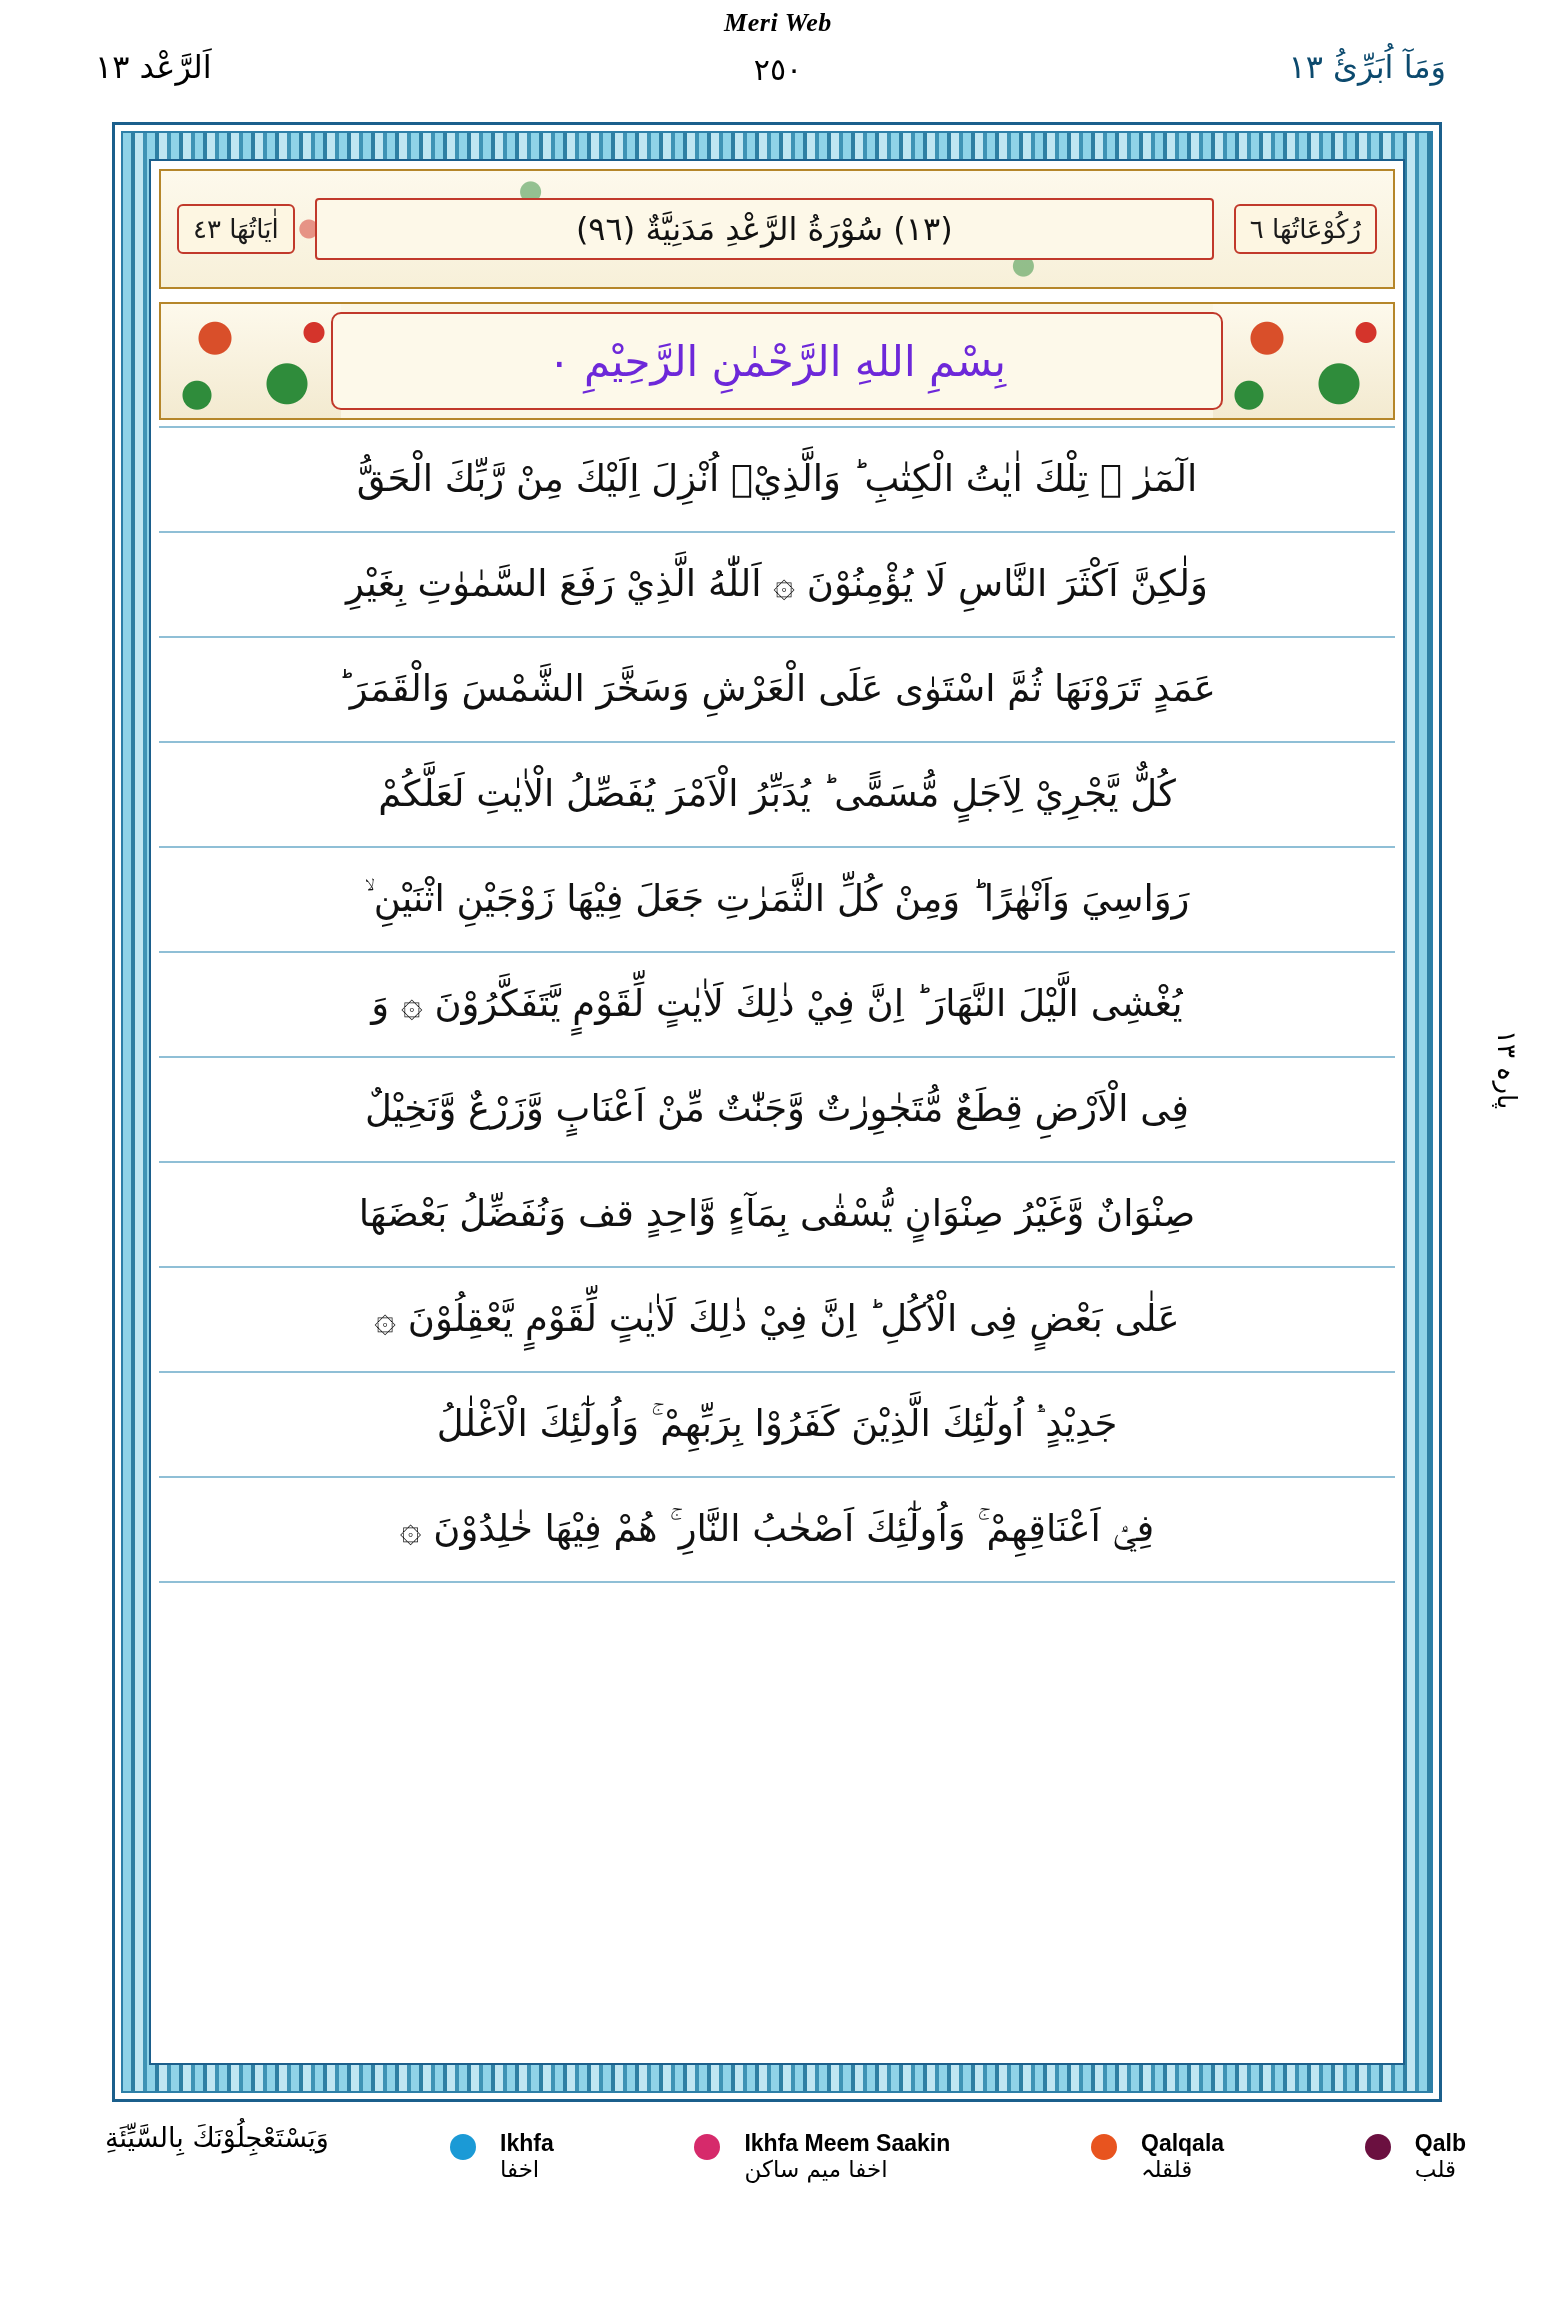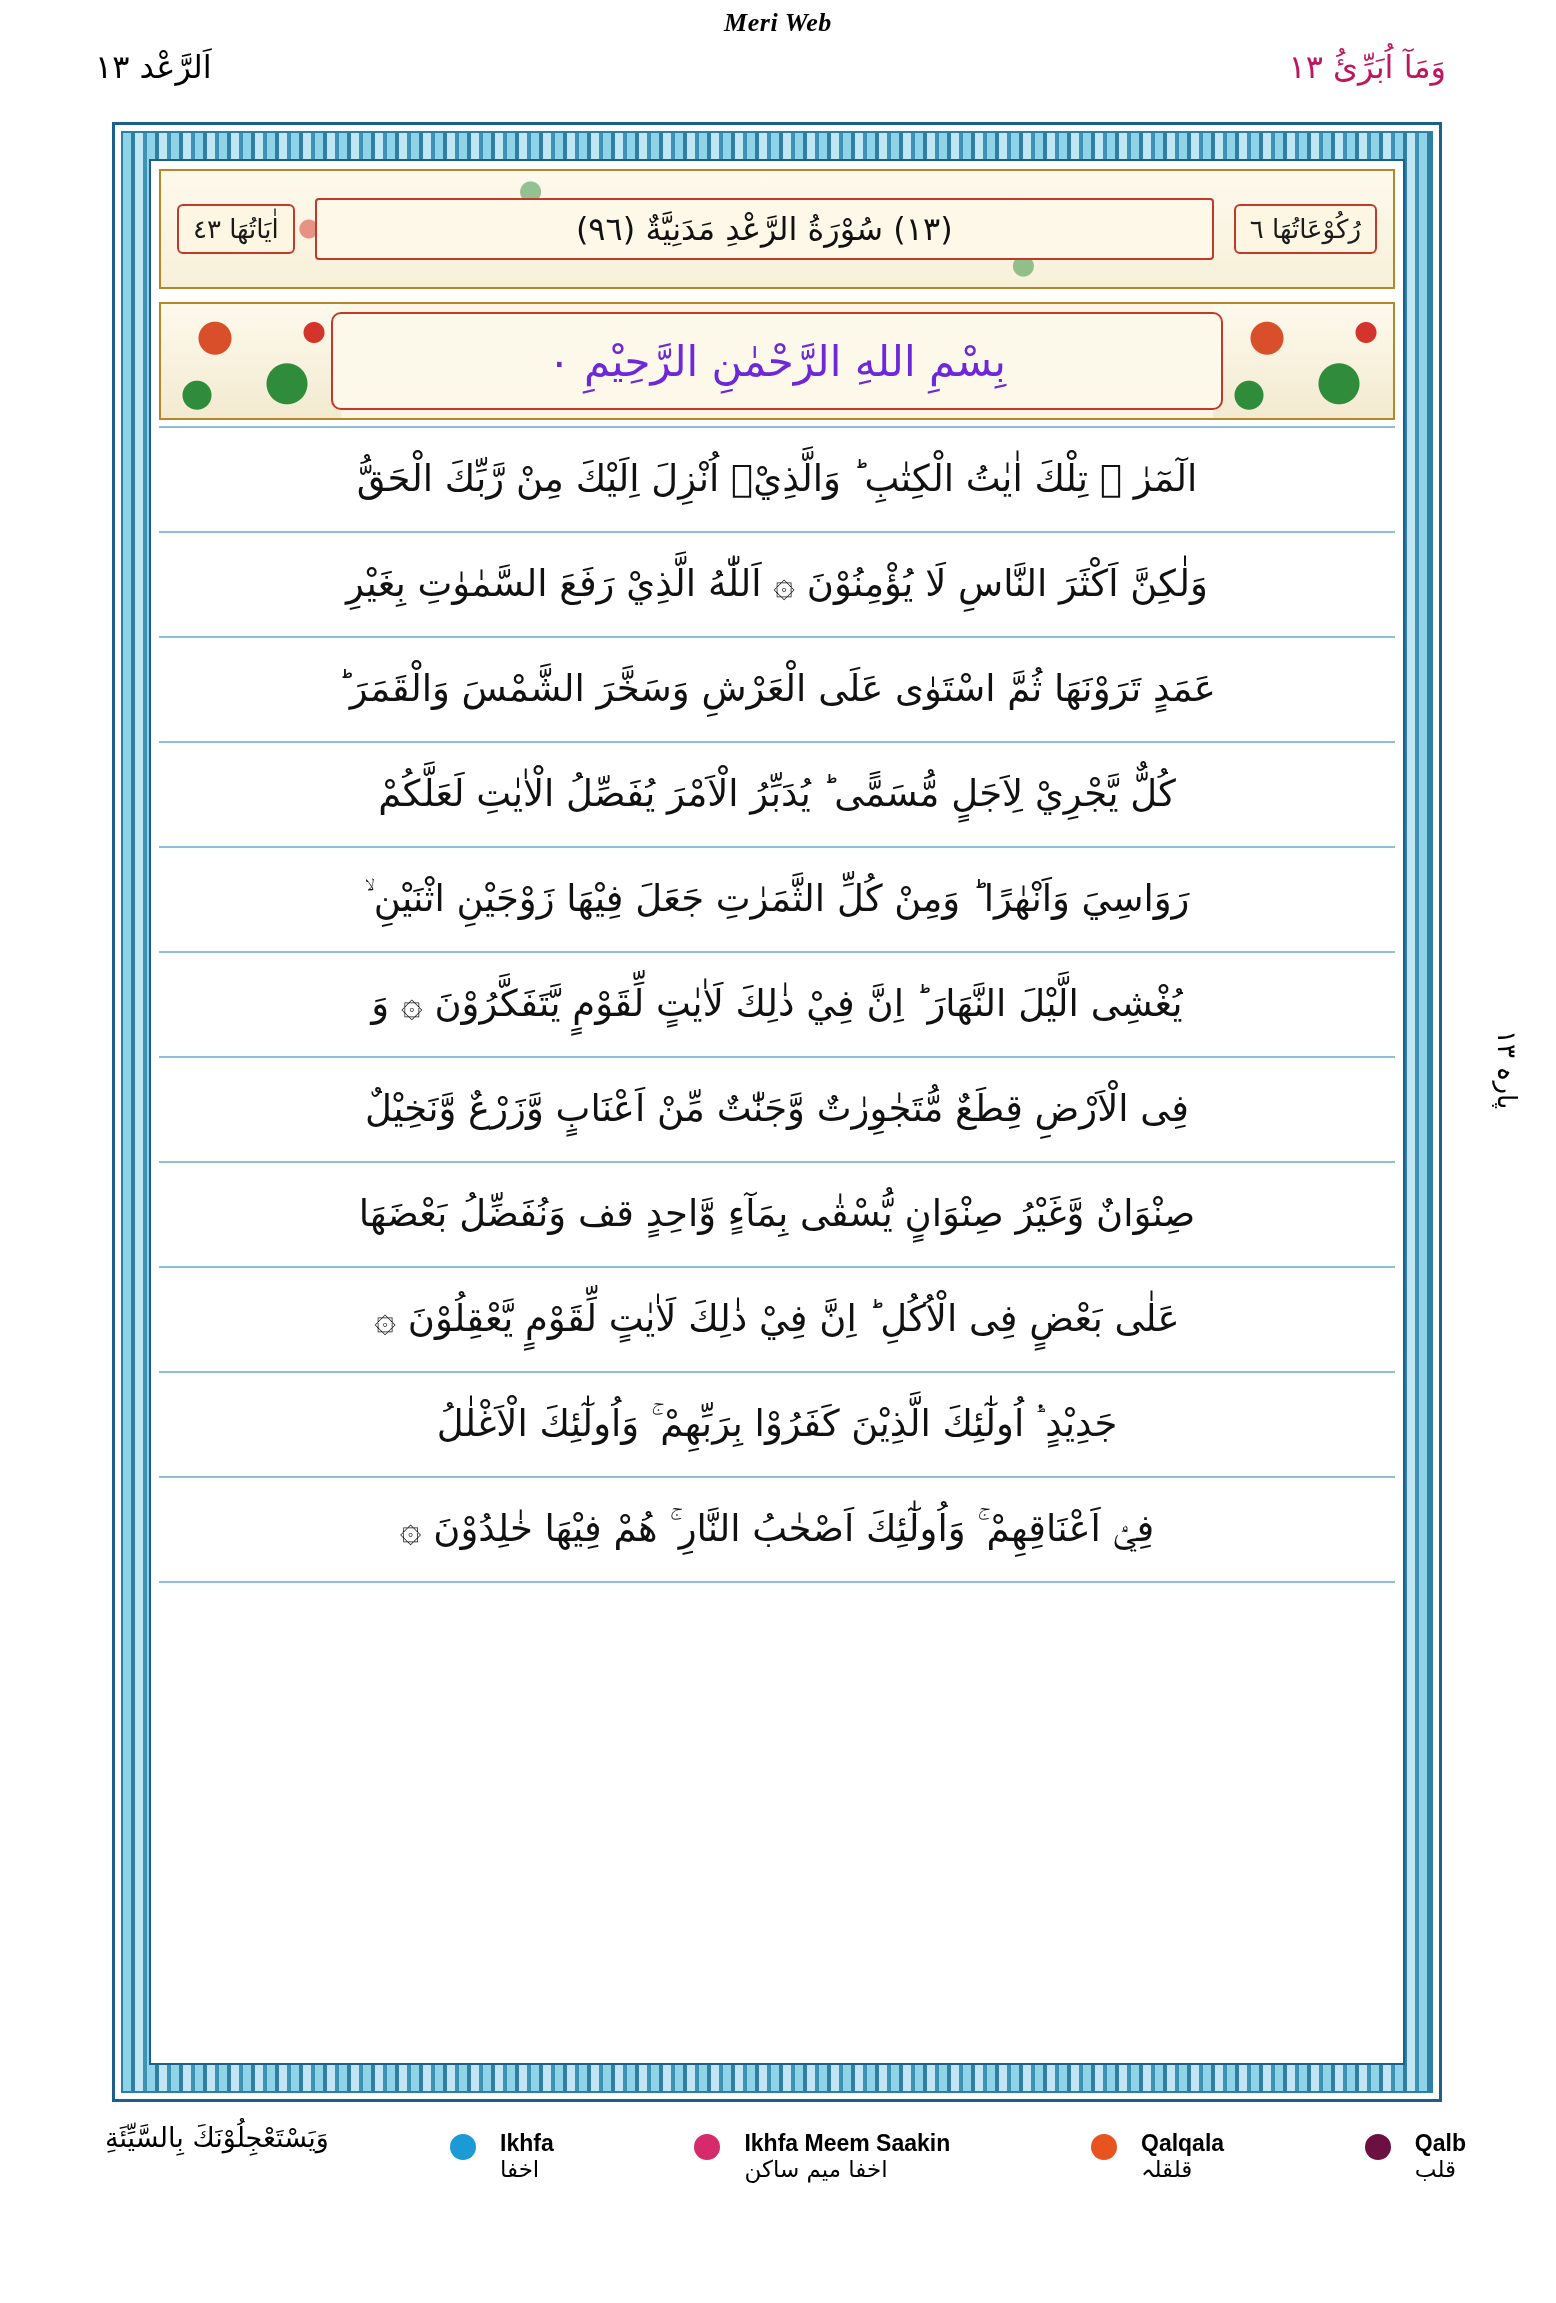--- a/index.html
+++ b/index.html
@@ -53,21 +53,21 @@
     font-size: 30px;
     color: #000;
     font-family: "DejaVu Sans", sans-serif;
   }
   .hdr-right {
     position: absolute;
     top: 48px;
     right: 110px;
     font-size: 32px;
     direction: rtl;
-    color: #be185d;
+    color: #0c4a6e;
     white-space: nowrap;
   }
 
   
   .page-frame {
     position: absolute;
     top: 122px;
     left: 112px;
     width: 1330px;
     height: 1980px;
@@ -286,20 +286,21 @@
     color: #000;
     text-align: right;
   }
 </style>
 </head>
 <body>
 
 <div class="top-header">
   <div class="site-title">Meri Web</div>
   <div class="hdr-left">اَلرَّعْد ١٣</div>
+  <div class="hdr-center">٢٥٠</div>
   <div class="hdr-right">وَمَآ اُبَرِّئُ ١٣</div>
 </div>
 
 <div class="page-frame">
   <div class="frame-band"></div>
   <div class="frame-inner">
 
     <div class="surah-head">
       <div class="ornament-strip"></div>
       <div class="surah-badge">اٰیَاتُهَا ٤٣</div>

